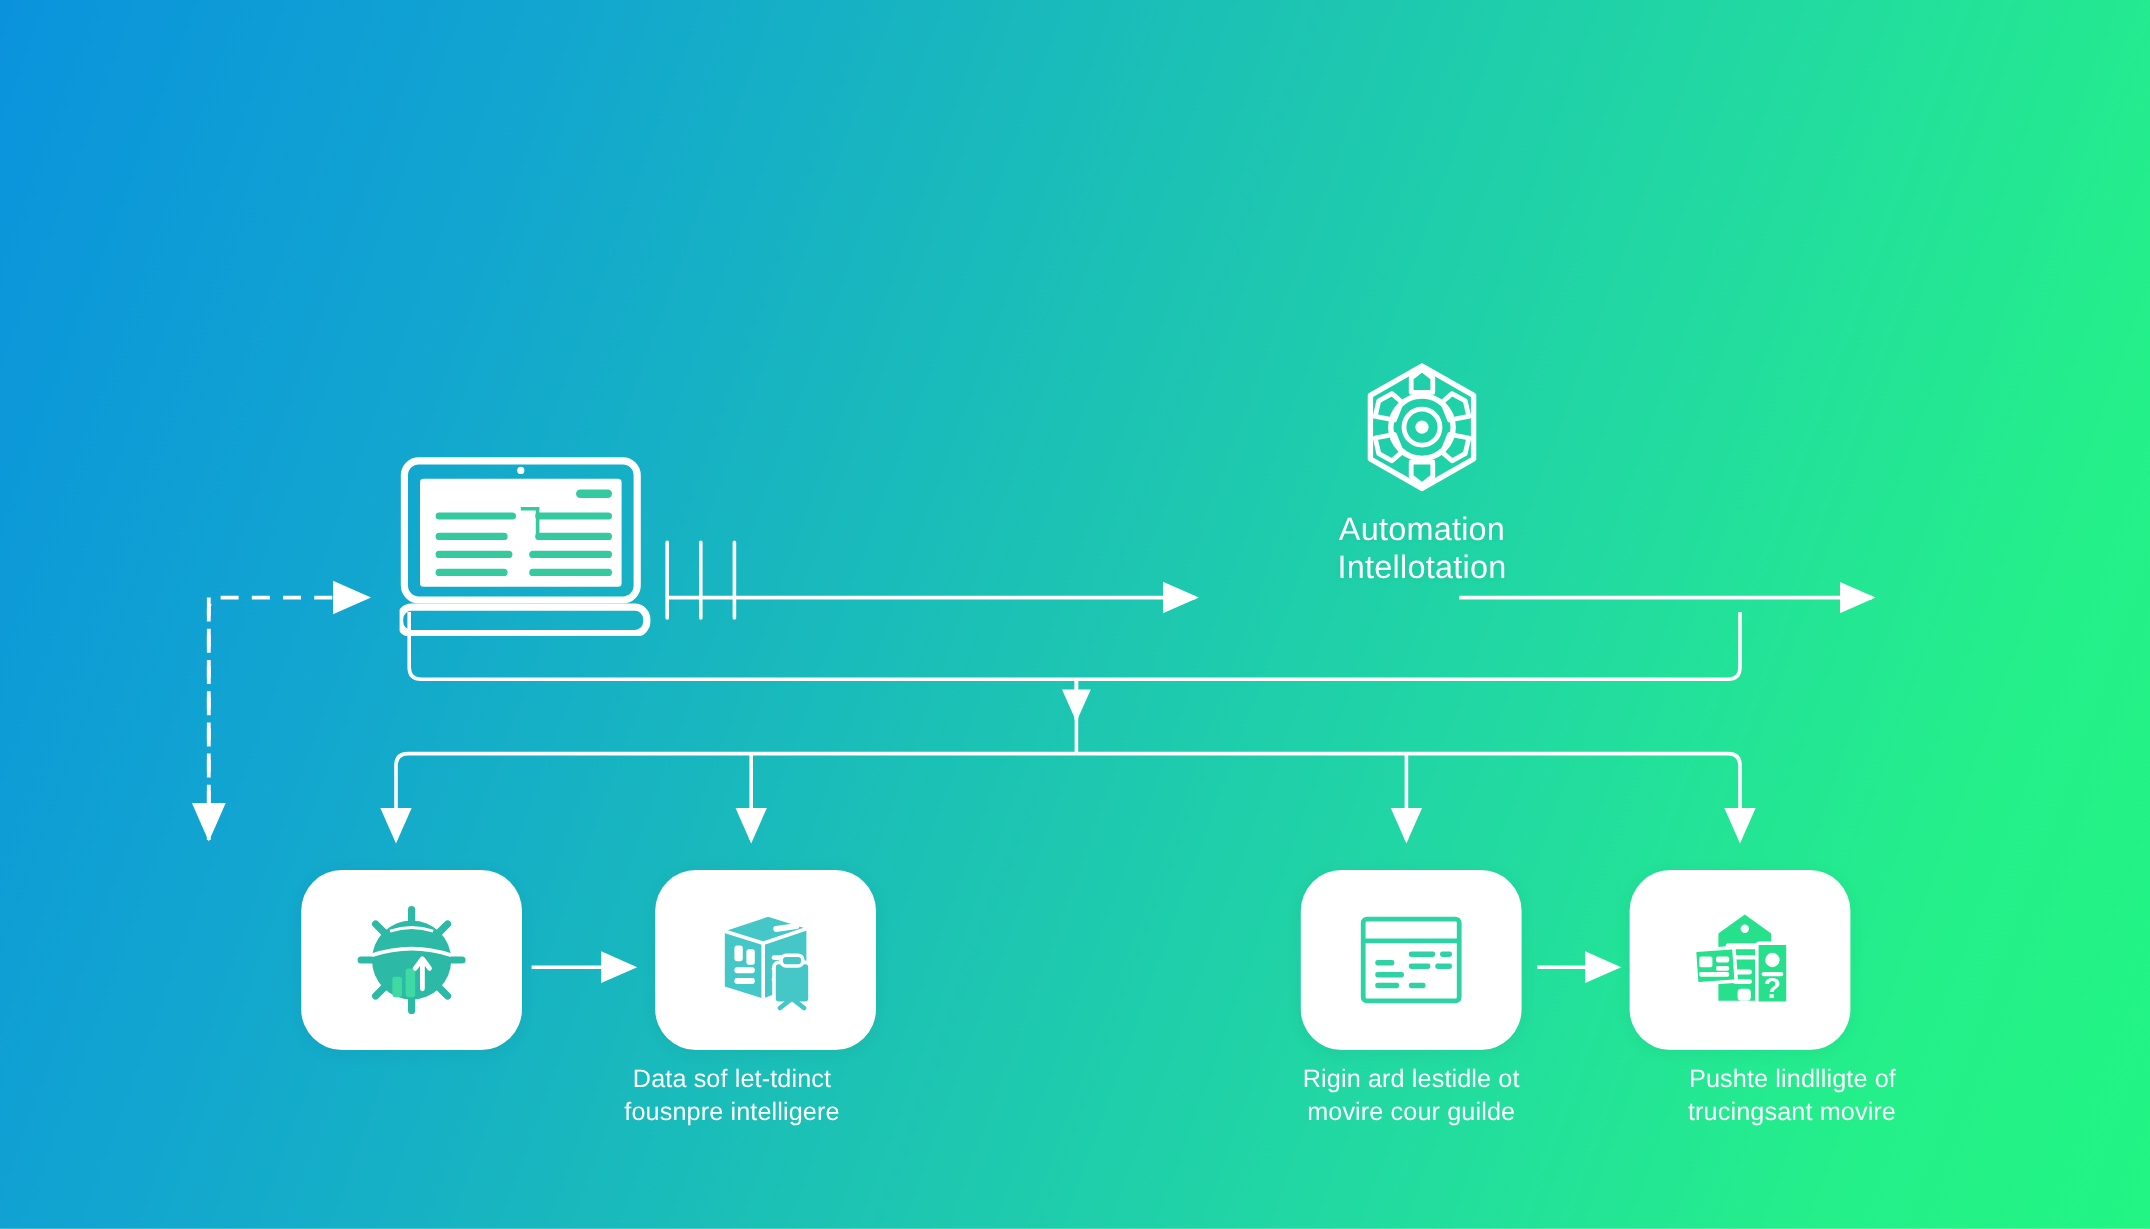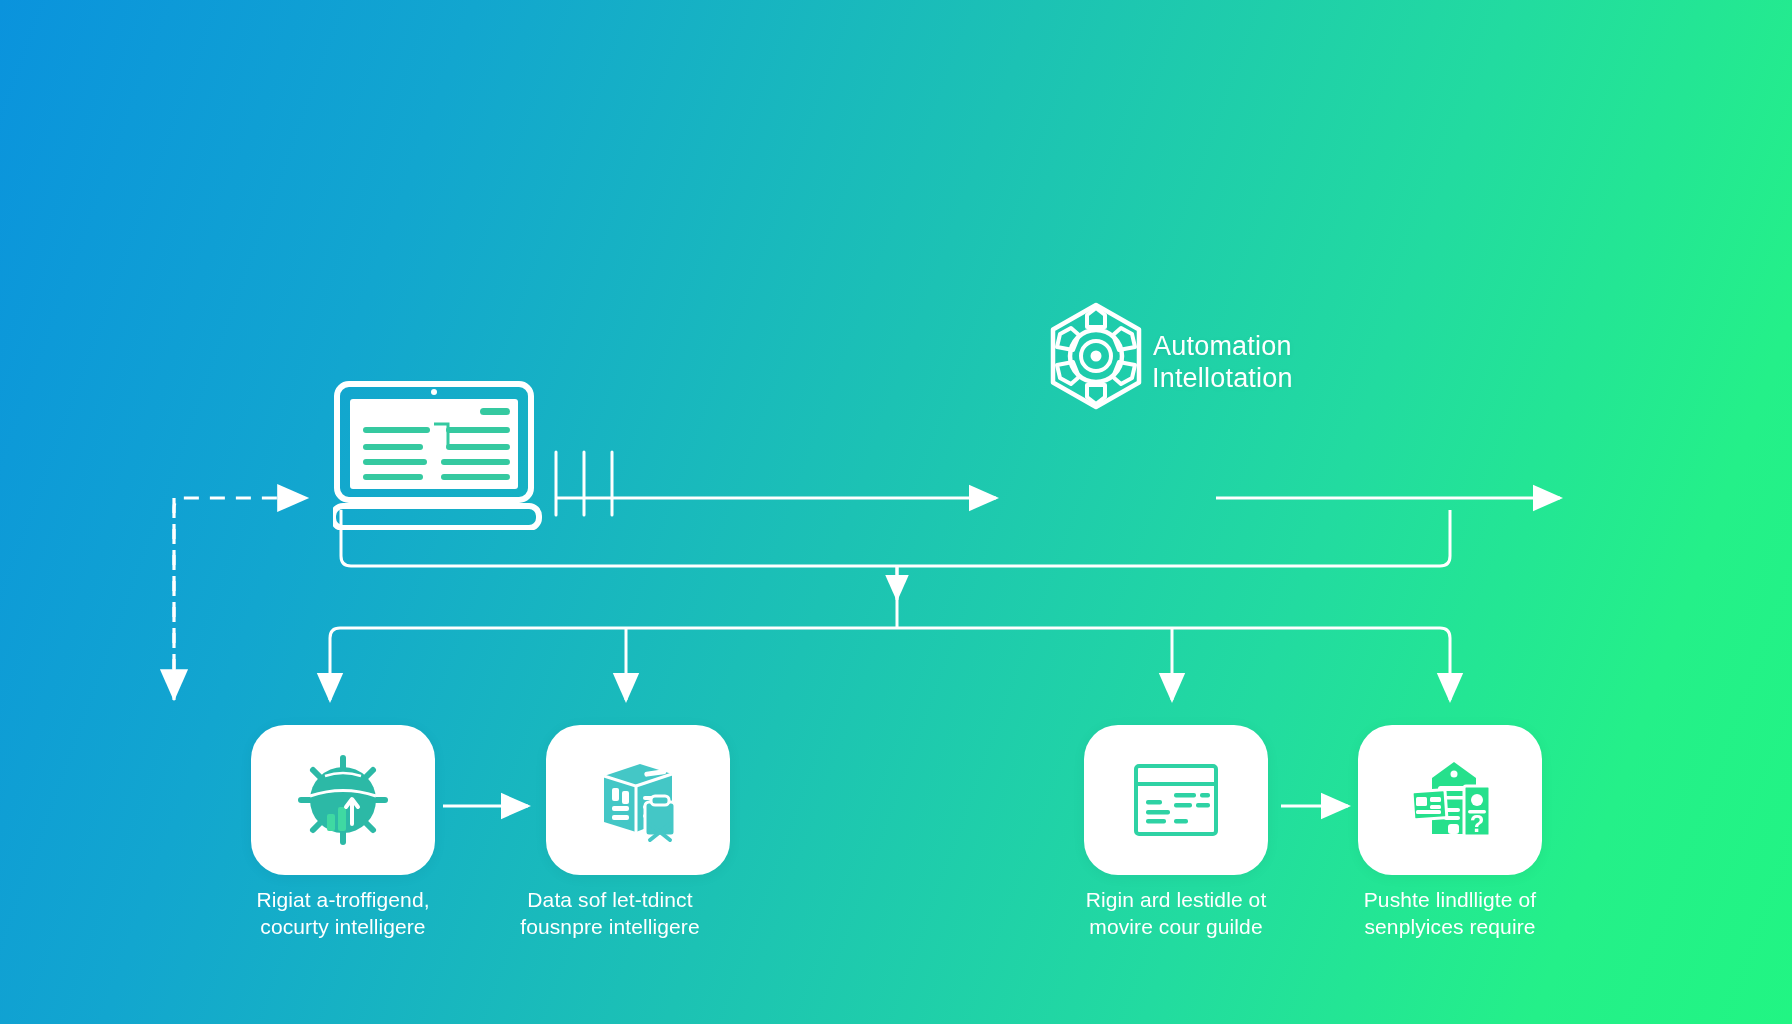--- a/index.html
+++ b/index.html
@@ -8,21 +8,21 @@
     font-family:"Liberation Sans", sans-serif;
     background:linear-gradient(110deg,#0a93dd 0%,#12a6cf 22%,#1cc2b4 48%,#22dba0 70%,#24f089 88%,#21f583 100%);
     position:relative;
   }
   .stage{position:absolute;inset:0;}
   svg.diagram{position:absolute;left:0;top:0;width:1792px;height:1024px;}
 
   
   .node-center{
     position:absolute;left:1040px;top:300px;width:290px;
-    display:flex;flex-direction:row;align-items:center;
+    display:flex;flex-direction:column;align-items:center;
   }
   .node-center .label{
     margin-top:14px;text-align:center;color:#ffffff;
     font-size:27px;line-height:1.18;font-weight:400;letter-spacing:.2px;
     text-shadow:0 1px 6px rgba(0,0,0,.06);
   }
 
   
   .laptop{position:absolute;left:333px;top:380px;}
 
@@ -37,21 +37,21 @@
     position:absolute;width:260px;text-align:center;color:#ffffff;
     font-size:21px;line-height:1.28;font-weight:400;letter-spacing:.1px;
   }
   .c1{left:251px;top:725px;}
   .c2{left:546px;top:725px;}
   .c3{left:1084px;top:725px;}
   .c4{left:1358px;top:725px;}
   .l1{left:213px;top:887px;}
   .l2{left:480px;top:887px;}
   .l3{left:1046px;top:887px;text-align:center;}
-  .l4{left:1320px;top:887px;}
+  .l4{left:1320px;top:887px;text-align:right;}
 </style>
 </head>
 <body>
 
 <div class="stage">
 
   <svg class="diagram" viewBox="0 0 1792 1024">
     <defs>
       <marker id="ah" markerWidth="12" markerHeight="12" refX="9" refY="5" orient="auto">
         <path d="M0,0.6 L10,5 L0,9.4 Z" fill="#ffffff"></path>
@@ -156,24 +156,20 @@
       </g>
       <path d="M15,44 Q48,33 81,44" fill="none" stroke="#ffffff" stroke-width="3"></path>
       <path d="M30,24 Q48,18 66,24" fill="none" stroke="#ffffff" stroke-width="2.5"></path>
       <g fill="#3fd9a2">
         <rect x="32" y="62" width="8" height="17" rx="2"></rect>
         <rect x="43" y="55" width="8" height="24" rx="2"></rect>
       </g>
       <path d="M57,72 L57,48 M51,55 L57,47 L63,55" fill="none" stroke="#ffffff" stroke-width="4" stroke-linecap="round" stroke-linejoin="round"></path>
     </svg>
   </div>
-  <div class="card-label l1">
-    <div>Rigiat a-troffigend,</div>
-    <div>cocurty intelligere</div>
-  </div>
 
   <div class="card c2">
     <svg width="96" height="96" viewBox="0 0 96 96">
       <path d="M14,24 L50,12 L82,22 L82,66 L46,80 L14,70 Z" fill="#44c7c6"></path>
       <path d="M14,24 L46,34 L46,80" fill="none" stroke="#ffffff" stroke-width="3"></path>
       <path d="M46,34 L82,22" fill="none" stroke="#ffffff" stroke-width="3"></path>
       <g fill="#ffffff">
         <rect x="22" y="36" width="7" height="13" rx="2"></rect>
         <rect x="32" y="39" width="7" height="13" rx="2"></rect>
         <rect x="22" y="54" width="17" height="5" rx="2"></rect>
@@ -233,16 +229,16 @@
         <rect x="14" y="58" width="25" height="4" rx="1.5"></rect>
       </g>
       <rect x="62" y="34" width="26" height="50" rx="2" fill="#26e08c" stroke="#ffffff" stroke-width="3"></rect>
       <circle cx="75" cy="48" r="6" fill="#ffffff"></circle>
       <rect x="66" y="58" width="18" height="3.5" rx="1.7" fill="#ffffff"></rect>
       <text x="75" y="80" font-size="24" font-weight="700" fill="#ffffff" text-anchor="middle" font-family="Liberation Sans, sans-serif">?</text>
     </svg>
   </div>
   <div class="card-label l4">
     <div>Pushte lindlligte of</div>
-    <div>senplyices require</div>
+    <div>trucingsant movire</div>
   </div>
 
 </div>
 
 </body></html>

